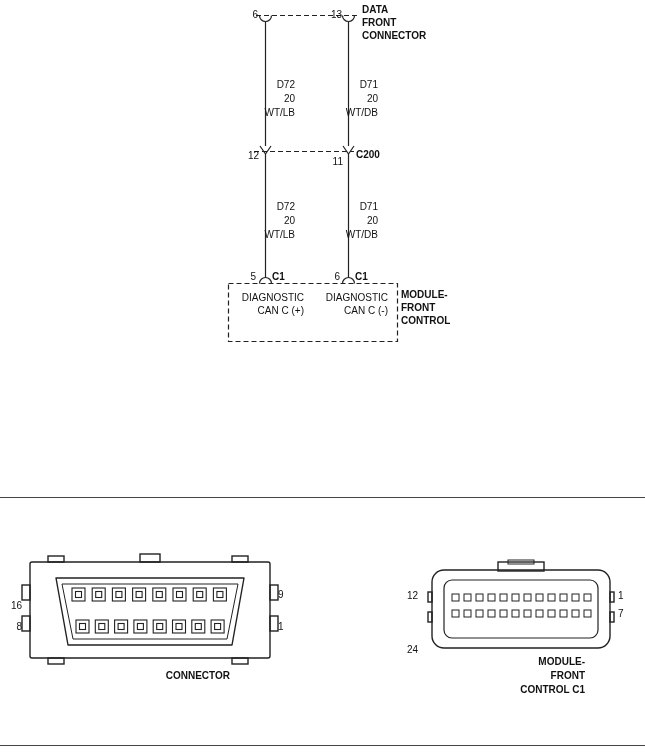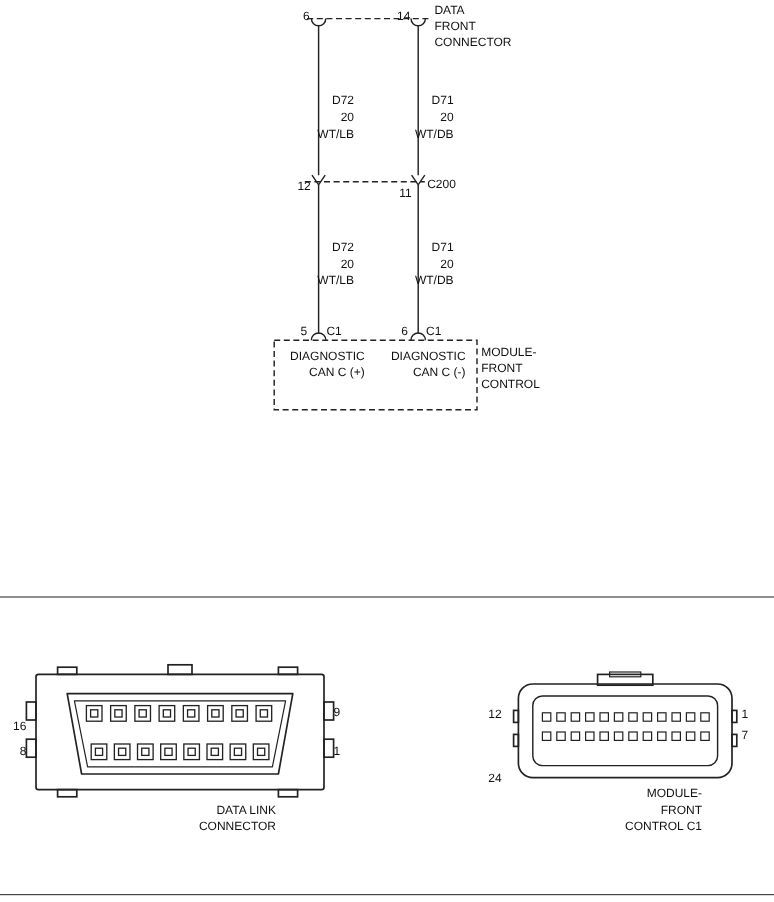--- a/index.html
+++ b/index.html
@@ -1,21 +1,21 @@
 <!DOCTYPE html>
 <html><head>
 <meta charset="utf-8">
 <style>
   html,body{margin:0;padding:0;background:#fff;}
   .page{position:relative;width:645px;height:752px;background:#fff;overflow:hidden;
         font-family:"Liberation Sans",sans-serif;color:#111;}
   .t{position:absolute;font-size:10px;line-height:13px;color:#111;white-space:nowrap;}
   .center{text-align:right;}
   .right{text-align:right;}
-  .b{font-weight:normal;}
+  .b{font-weight:bold;}
   .hr{position:absolute;left:0;width:645px;height:1px;background:#444;}
   svg{position:absolute;}
   .lw{stroke:#222;fill:none;}
 </style>
 </head>
 <body>
 
 <div class="page">
 
   <svg width="645" height="360" viewBox="0 0 645 360" style="left:0;top:0">
@@ -36,21 +36,21 @@
       <line x1="348.5" y1="154" x2="348.5" y2="278"></line>
 
       <path d="M259.5 283.5 A6 6 0 0 1 271.5 283.5"></path>
       <path d="M342.5 283.5 A6 6 0 0 1 354.5 283.5"></path>
 
       <rect x="228.5" y="283.5" width="169" height="58" stroke-dasharray="5 3"></rect>
     </g>
   </svg>
 
   <div class="t right" style="left:236px;top:8px;width:22px">6</div>
-  <div class="t right" style="left:318px;top:8px;width:24px">14</div>
+  <div class="t right" style="left:318px;top:8px;width:24px">13</div>
 
   <div class="t b" style="left:362px;top:3px">
     <div>DATA</div>
     <div>FRONT</div>
     <div>CONNECTOR</div>
   </div>
 
   <div class="t center" style="left:235px;top:78px;width:60px;line-height:14px">
     <div>D72</div>
     <div>20</div>
@@ -142,21 +142,20 @@
         <use href="#dlcpin" x="193.1" y="68"></use>
     </g>
   </svg>
 
   <div class="t right" style="left:4px;top:599px;width:18px">16</div>
   <div class="t right" style="left:4px;top:620px;width:18px">8</div>
   <div class="t" style="left:278px;top:588px">9</div>
   <div class="t" style="left:278px;top:620px">1</div>
 
   <div class="t b center" style="left:70px;top:669px;width:160px;line-height:14px">
-    <div>DATA LINK</div>
     <div>CONNECTOR</div>
   </div>
 
   <svg width="210" height="96" viewBox="0 0 210 96" style="left:420px;top:558px">
     <defs>
       <g id="modpin" class="lw" stroke-width="1">
         <rect width="7" height="7"></rect>
       </g>
     </defs>
     <g class="lw" stroke-width="1.4">

